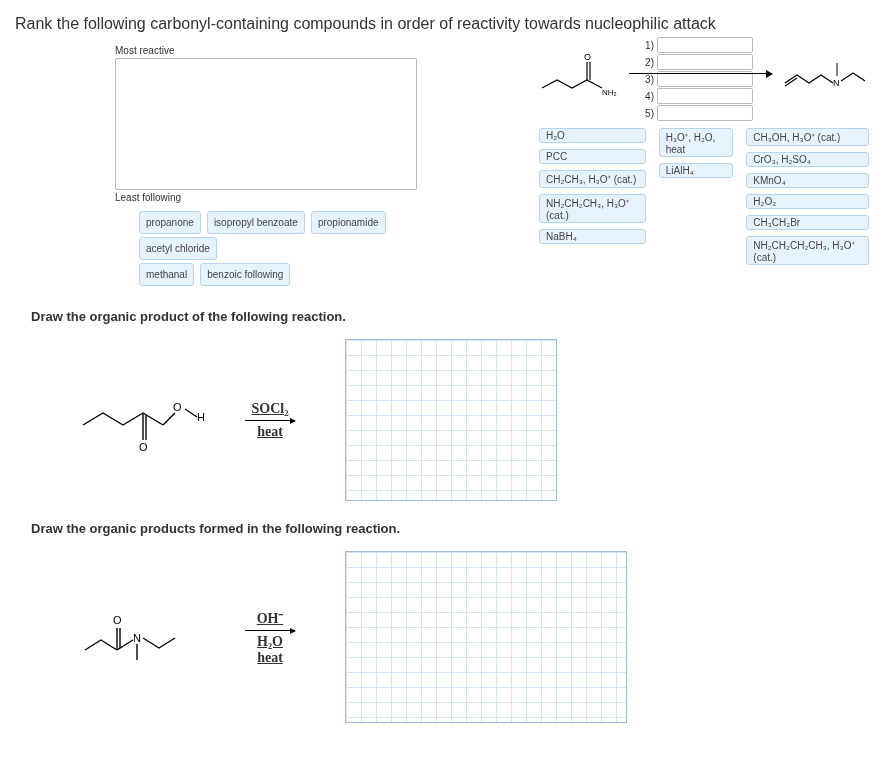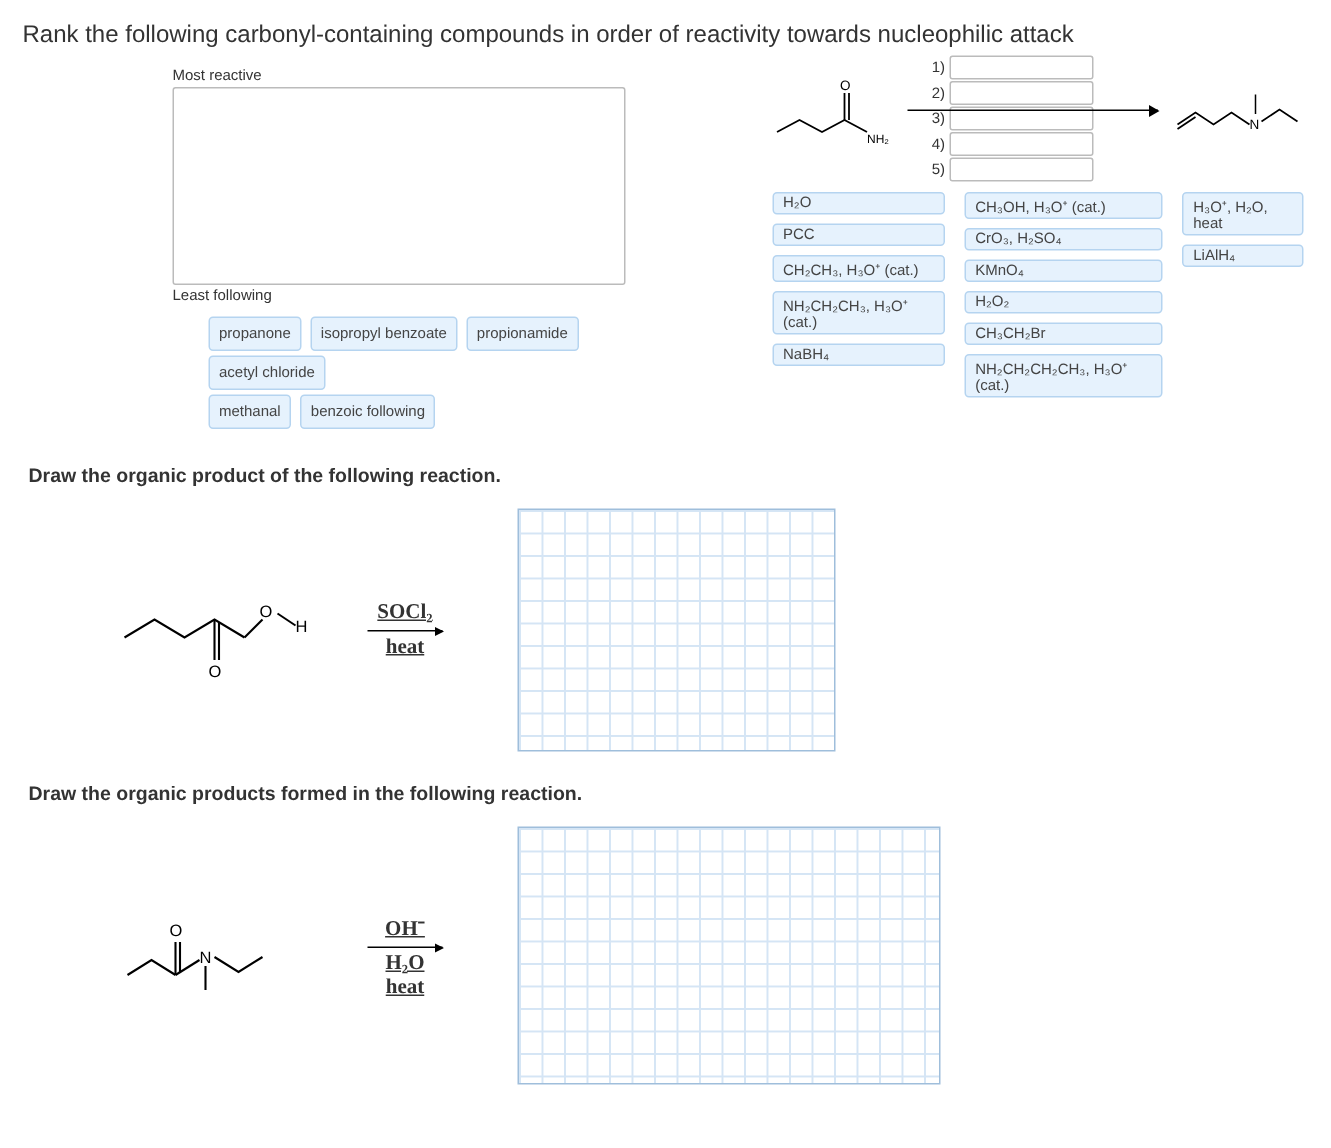--- a/index.html
+++ b/index.html
@@ -6,24 +6,24 @@
     margin: 0;
     padding: 15px;
     font-family: Arial, sans-serif;
     font-size: 11px;
     color: #333;
     background: #fff;
     width: 887px;
     box-sizing: border-box;
   }
   .section-title { font-size: 16px; margin-bottom: 10px; }
-  .bold-title { font-weight: bold; font-size: 13px; margin: 20px 0 15px 4px; }
+  .bold-title { font-weight: bold; font-size: 13px; margin: 20px 0 15px 16px; }
 
   
-  .rank-row { display:flex; gap:60px; }
+  .rank-row { display:flex; gap:84px; }
   .rank-left { width: 440px; }
   .rank-boxes { margin-left: 100px; }
   .rank-label { font-size:10px; margin:2px 0; }
   .rank-box {
     width: 300px; height:130px;
     border: 1px solid #bbb;
     border-radius: 2px;
     background:#fff;
   }
   .pills { margin-left:100px; margin-top:8px; line-height:1.9;padding-left:24px; }
@@ -148,30 +148,30 @@
 
     <div class="reagent-grid">
       <div class="reagent-col">
         <span class="pill">H₂O</span>
         <span class="pill">PCC</span>
         <span class="pill">CH₂CH₃, H₃O⁺ (cat.)</span>
         <span class="pill">NH₂CH₂CH₃, H₃O⁺ (cat.)</span>
         <span class="pill">NaBH₄</span>
       </div>
       <div class="reagent-col">
+        <span class="pill">H₃O⁺, H₂O, heat</span>
+        <span class="pill">LiAlH₄</span>
+      </div>
+      <div class="reagent-col">
         <span class="pill">CH₃OH, H₃O⁺ (cat.)</span>
         <span class="pill">CrO₃, H₂SO₄</span>
         <span class="pill">KMnO₄</span>
         <span class="pill">H₂O₂</span>
         <span class="pill">CH₃CH₂Br</span>
         <span class="pill">NH₂CH₂CH₂CH₃, H₃O⁺ (cat.)</span>
-      </div>
-      <div class="reagent-col">
-        <span class="pill">H₃O⁺, H₂O, heat</span>
-        <span class="pill">LiAlH₄</span>
       </div>
     </div>
   </div>
 </div>
 
 <div class="bold-title">Draw the organic product of the following reaction.</div>
 <div class="draw-row">
   <svg class="structure-img" viewBox="0 0 140 70">
     <path d="M8 40 L28 28 L48 40 L68 28 L88 40" stroke="#000" fill="none" stroke-width="1.4"></path>
     <line x1="68" y1="28" x2="68" y2="55" stroke="#000" stroke-width="1.4"></line>

